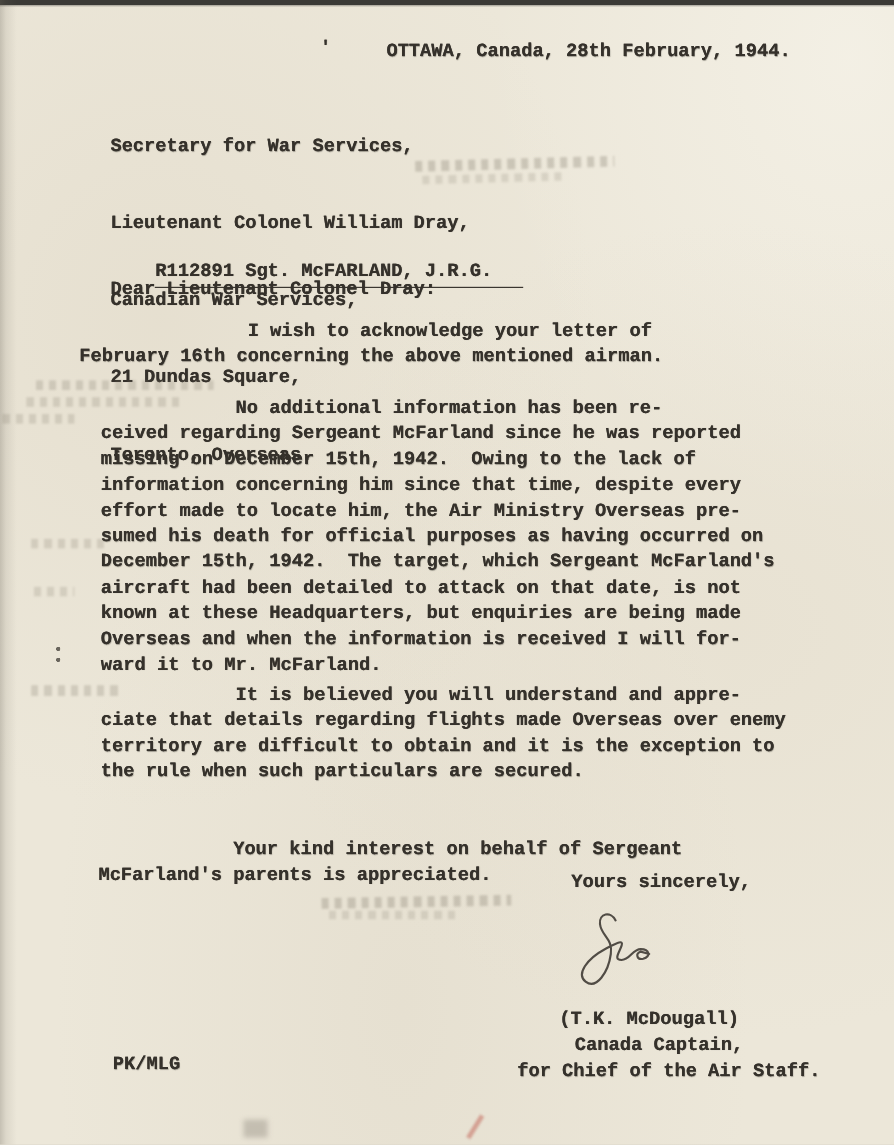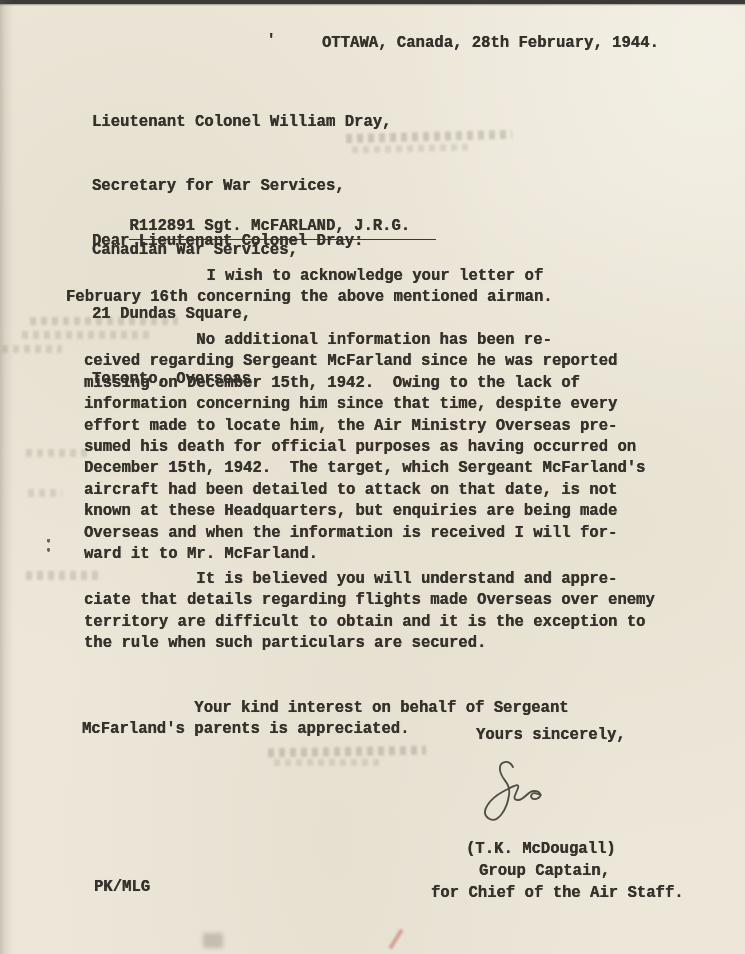--- a/index.html
+++ b/index.html
@@ -94,22 +94,22 @@
 
 <div class="page">
 
   <div class="scan-top"></div>
   <div class="scan-left"></div>
 
   <div class="ink tick">'</div>
   <div class="ink dateline">OTTAWA, Canada, 28th February, 1944.</div>
 
   <div class="ink addr">
+    <div>Secretary for War Services,</div>
     <div>Lieutenant Colonel William Dray,</div>
-    <div>Secretary for War Services,</div>
     <div>Canadian War Services,</div>
     <div>21 Dundas Square,</div>
     <div>Toronto, Overseas.</div>
   </div>
 
   <div class="ink refline">
     <span>R112891 Sgt. McFARLAND, J.R.G.</span>
   </div>
 
   <div class="ink salutation">Dear Lieutenant Colonel Dray:</div>
@@ -134,21 +134,21 @@
   <div class="para p4">            Your kind interest on behalf of Sergeant
 McFarland's parents is appreciated.</div>
 
   <div class="ink closing">Yours sincerely,</div>
 
   <svg class="sig-svg" width="120" height="80" viewBox="0 0 120 80">
     <path d="M58 12 C54 4 44 6 45 15 C46 25 56 27 54 40 C52 55 42 70 33 63 C25 57 34 44 49 36 C57 32 65 27 63 33 C61 39 56 45 63 45 C70 45 72 36 79 36 C86 36 88 42 81 44 C76 45 74 40 79 38 L86 40" fill="none" stroke="#3b3731" stroke-width="1.8" stroke-linecap="round" opacity="0.88"></path>
   </svg>
 
   <div class="ink signame">(T.K. McDougall)</div>
-  <div class="ink sigrank">Group Captain,</div>
+  <div class="ink sigrank">Canada Captain,</div>
   <div class="ink sigtitle">for Chief of the Air Staff.</div>
   <div class="ink initials">PK/MLG</div>
 
   <div class="smudge stamp-dundas"></div>
   <div class="smudge stamp-dundas2"></div>
   <div class="smudge m1"></div>
   <div class="smudge m1b"></div>
   <div class="smudge m2"></div>
   <div class="smudge m3"></div>
   <div class="smudge m4"></div>

